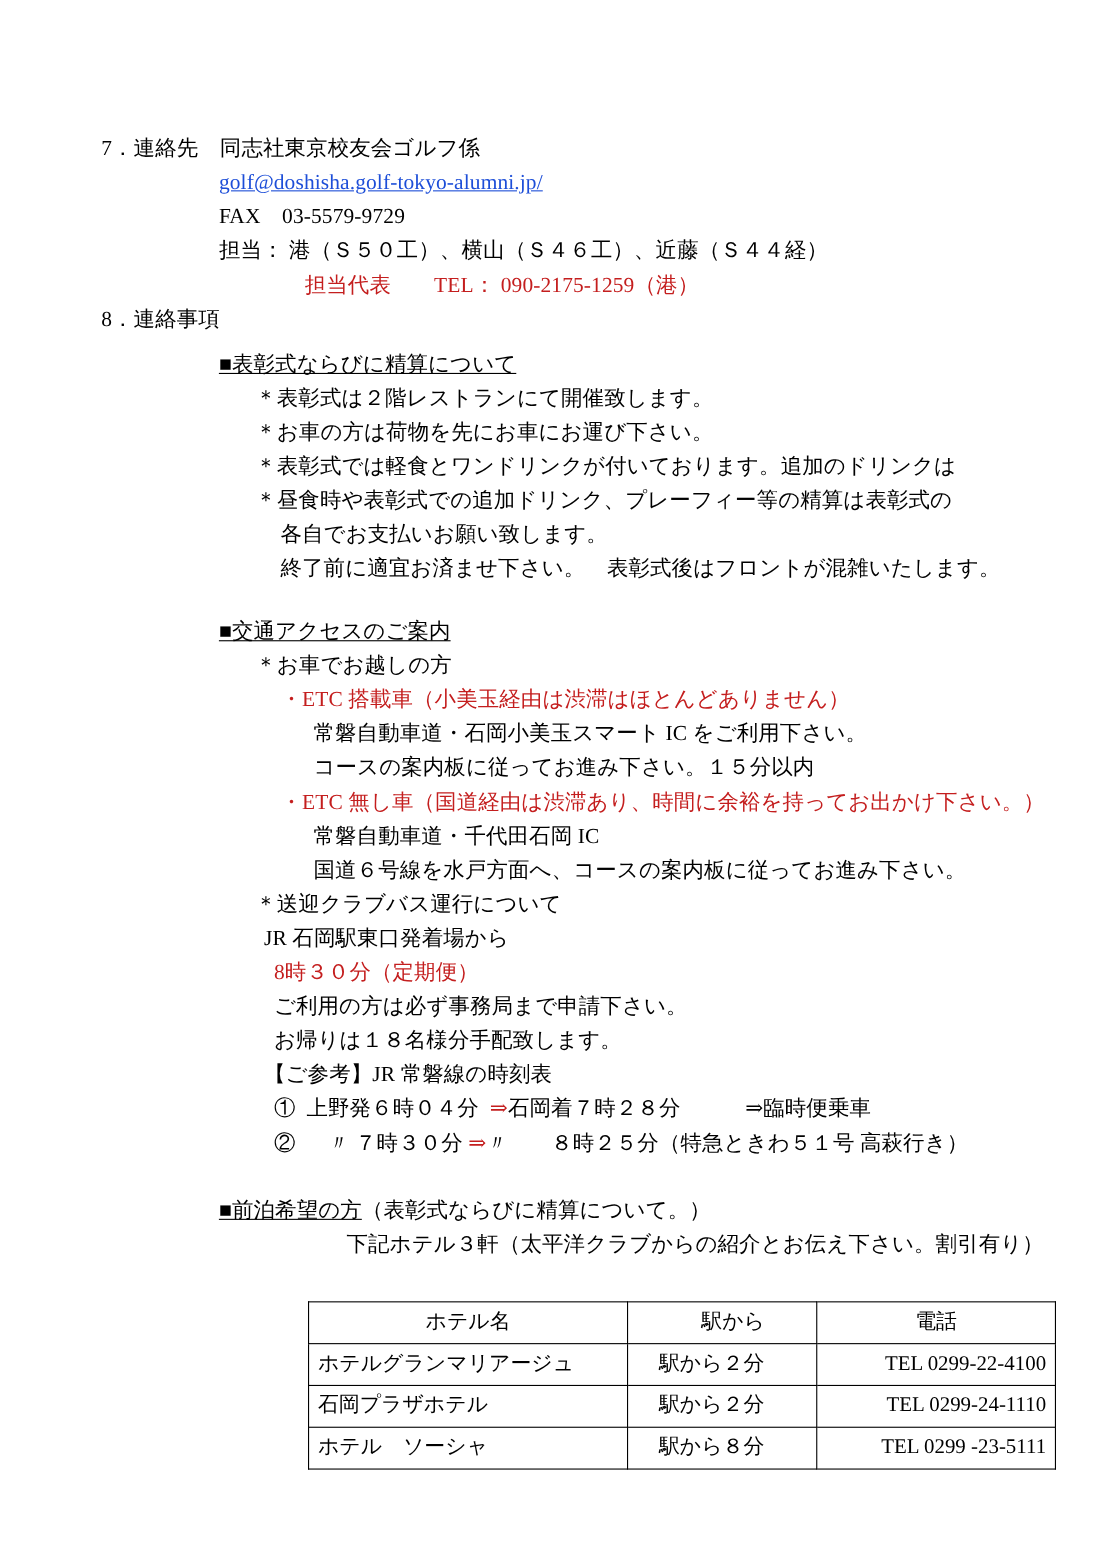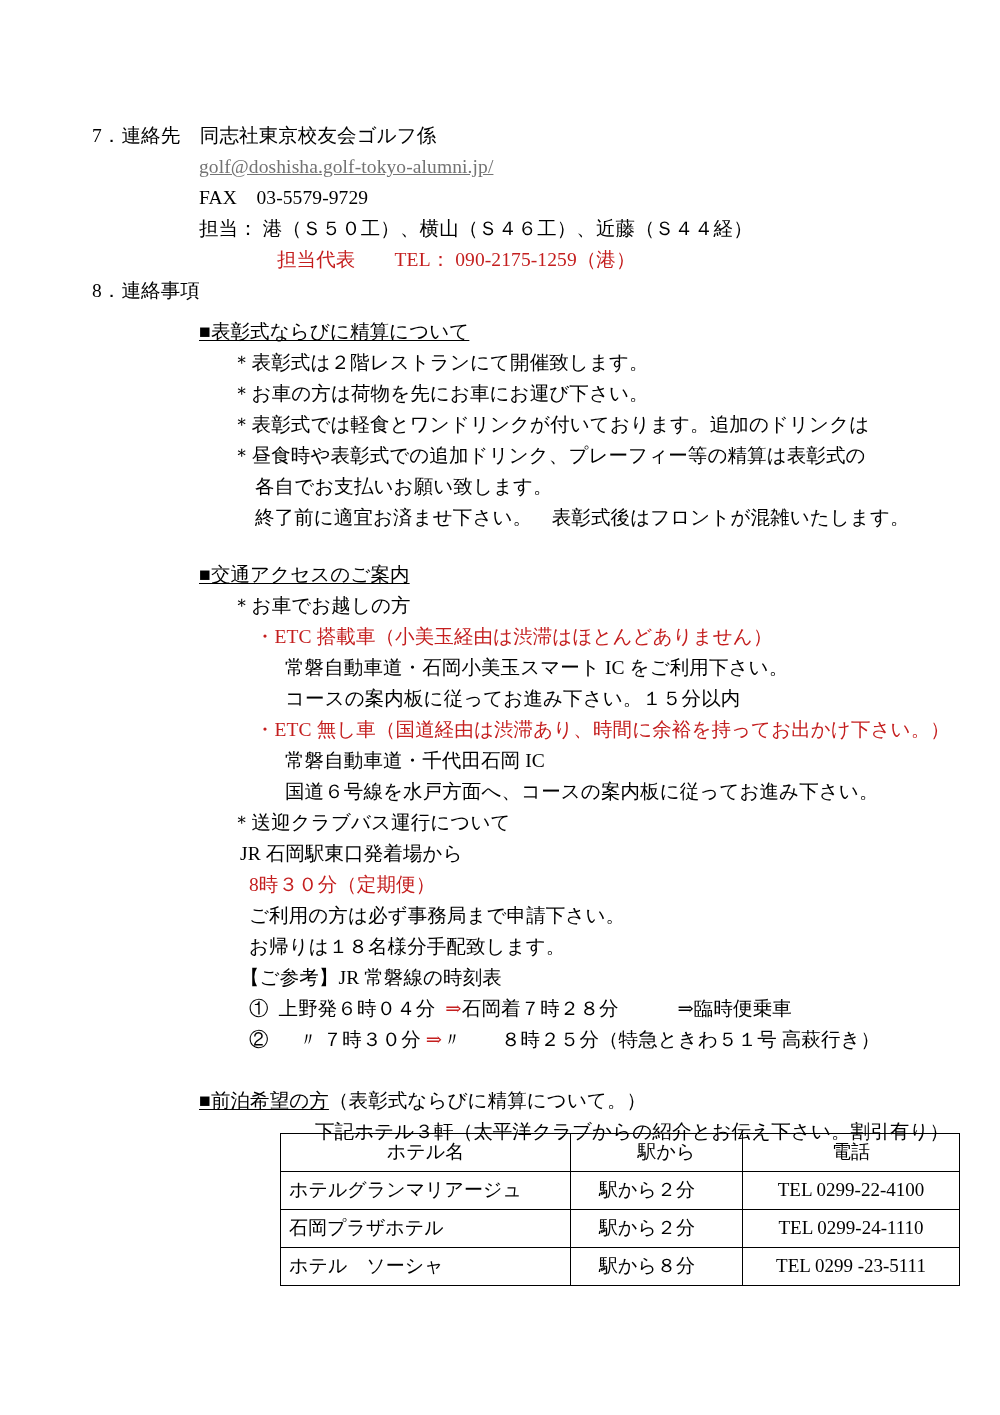--- a/index.html
+++ b/index.html
@@ -29,21 +29,21 @@
     width: 1000px;
   }
   .line {
     font-size: 19.5px;
     line-height: 31px;
     white-space: pre;
     letter-spacing: 0.1px;
   }
   .red   { color: #C41E1E; }
   .blue-link {
-    color: #737373;
+    color: #1d4ed8;
     text-decoration: underline;
   }
   .uline { text-decoration: underline; text-underline-offset: 2px; }
   .gap-sm { height: 10px; }
   .gap-md { height: 26px; }
   .gap-lg { height: 30px; }
 
   
   .i0  { padding-left: 92px; }
   .i2  { padding-left: 199px; }
@@ -52,40 +52,40 @@
   .i5  { padding-left: 277px; }
   .i6  { padding-left: 285px; }
   .i7  { padding-left: 240px; }
   .i8  { padding-left: 249px; }
   .i11 { padding-left: 264px; text-align: center; }
 
   
   .tablewrap {
     position: absolute;
     left: 280px;
-    top: 1133px;
+    top: 1183px;
     width: 608px;
   }
   table.hotels {
     border-collapse: collapse;
     width: 608px;
     table-layout: fixed;
   }
   table.hotels td {
     border: 1.6px solid #000000;
     font-size: 19px;
     line-height: 1.1;
     height: 31px;
     padding: 3px 8px;
     font-family: "Liberation Serif", "DejaVu Serif", serif;
     white-space: pre;
   }
   table.hotels td.c0 { width: 273px; text-align: left; }
   table.hotels td.c1 { width: 135px; text-align: left; padding-left: 28px; }
-  table.hotels td.c2 { width: 200px; text-align: center; }
+  table.hotels td.c2 { width: 200px; text-align: right; }
   table.hotels tr.head td { text-align: center; }
 </style>
 </head>
 <body>
 
 <div class="page">
   <div class="doc">
 
     <div class="line i0"><span>7．</span><span>連絡先　同志社東京校友会ゴルフ係</span></div>
 

